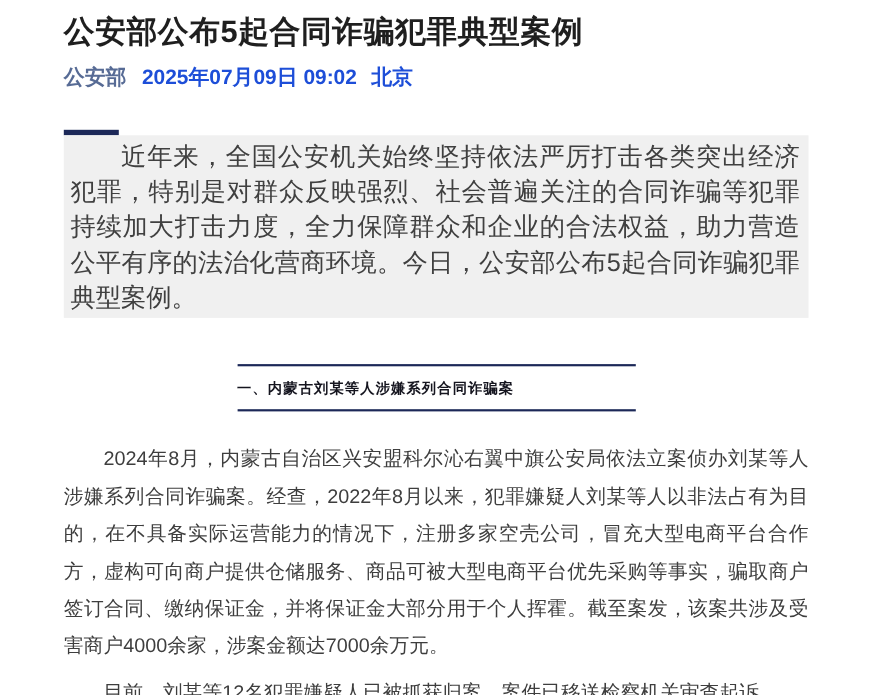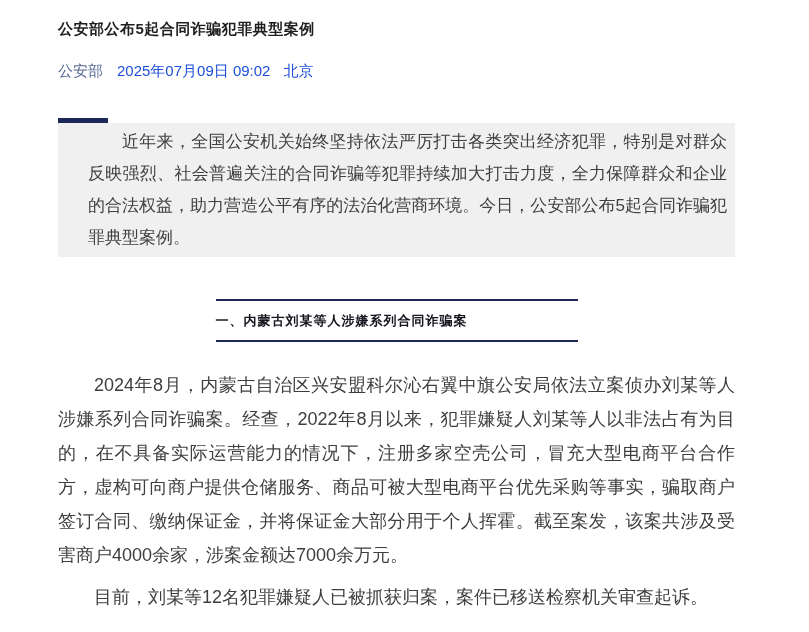--- a/index.html
+++ b/index.html
@@ -11,32 +11,33 @@
     font-family: "Liberation Sans", "DejaVu Sans", sans-serif;
   }
   .page {
     width: 809px;
     height: 632px;
     background: #ffffff;
     padding: 0 74px 0 58px;
   }
   .article-title {
     padding-top: 12px;
-    font-size: 15px;
+    font-size: 28px;
     line-height: 34px;
     font-weight: 700;
     color: #1f1f1f;
     letter-spacing: 0.5px;
   }
   .byline {
     margin-top: 16px;
-    font-size: 15px;
+    font-size: 19px;
     line-height: 17px;
     display: flex;
     align-items: flex-start;
+    font-weight: bold;
   }
   .byline .author {
     color: #576b95;
     text-decoration: none;
     cursor: pointer;
     margin-right: 14px;
   }
   .byline .meta {
     color: #1d4ed8;
     margin-right: 13px;
@@ -45,26 +46,25 @@
   .accent-bar {
     width: 50px;
     height: 5px;
     background: #1c2858;
   }
   .summary-box {
     background: #f0f0f0;
     padding: 3px 8px 3px 6px;
   }
   .summary-box p {
-    font-size: 17px;
+    font-size: 23px;
     line-height: 32px;
     color: #404040;
     text-align: justify;
     text-indent: 2em;
-    margin-left: 24px;
   }
   .section-heading {
     width: 362px;
     margin: 42px auto 0 auto;
     border-top: 2px solid #1c2858;
     border-bottom: 2px solid #1c2858;
   }
   .section-heading h2 {
     font-size: 13px;
     line-height: 39px;

